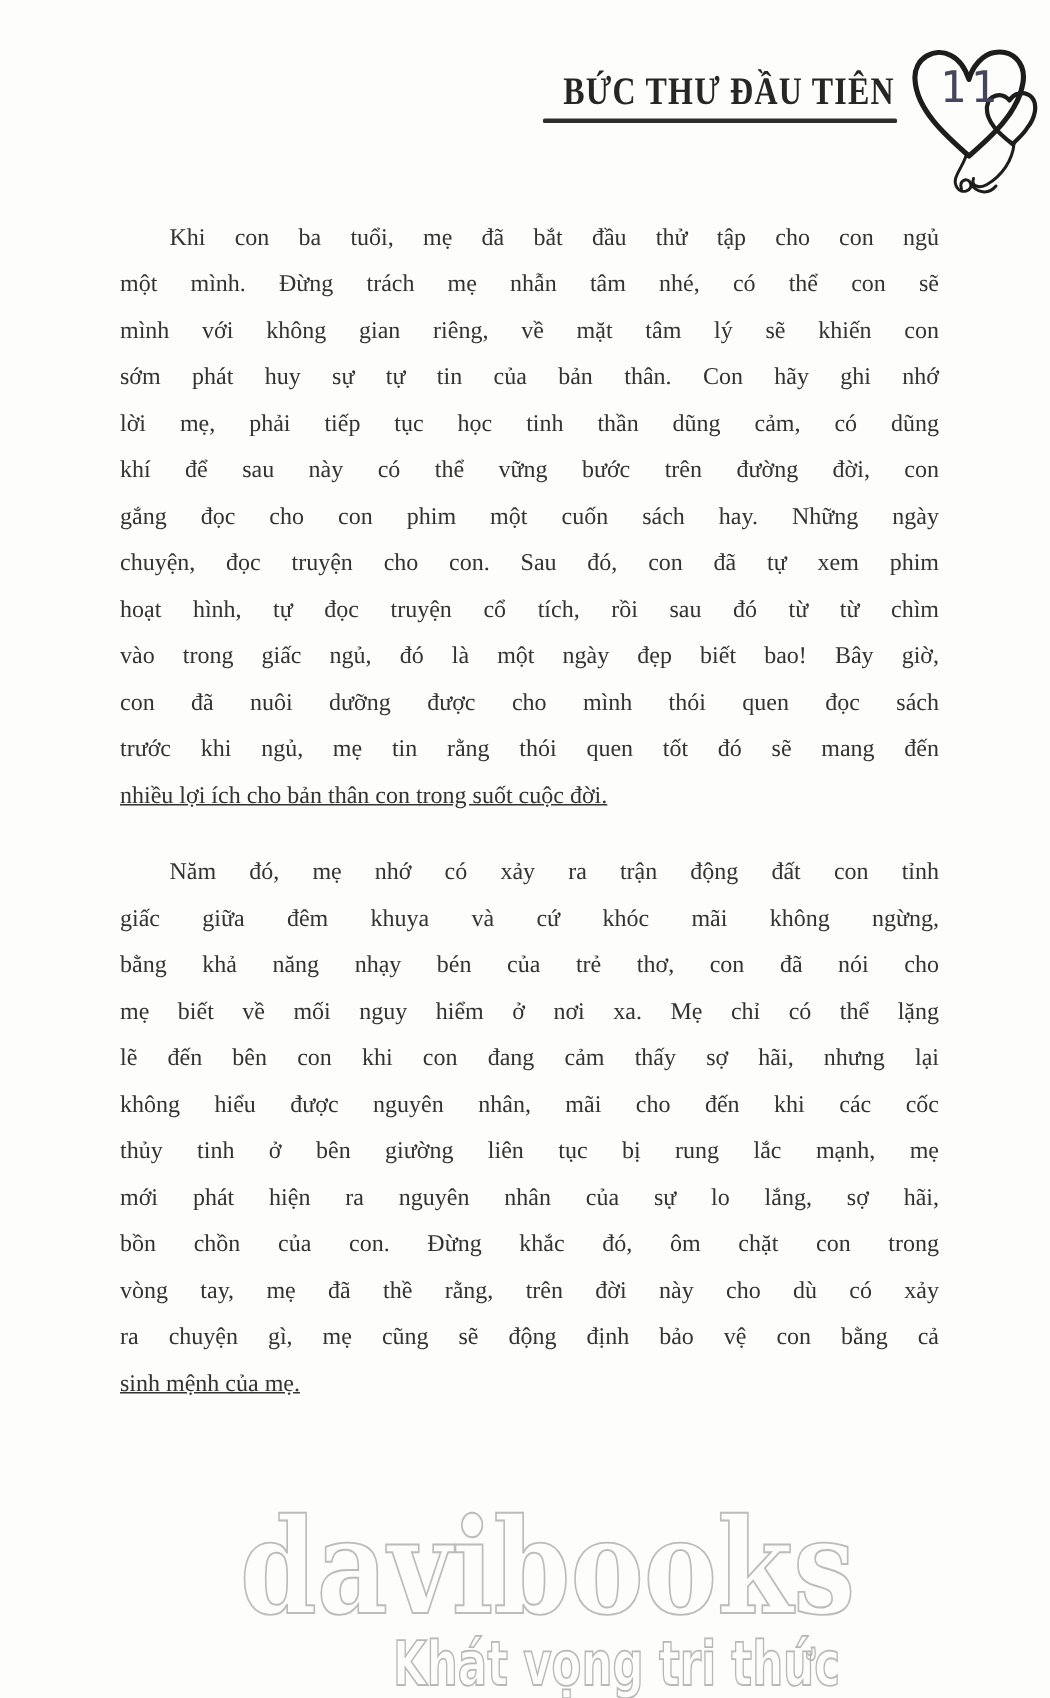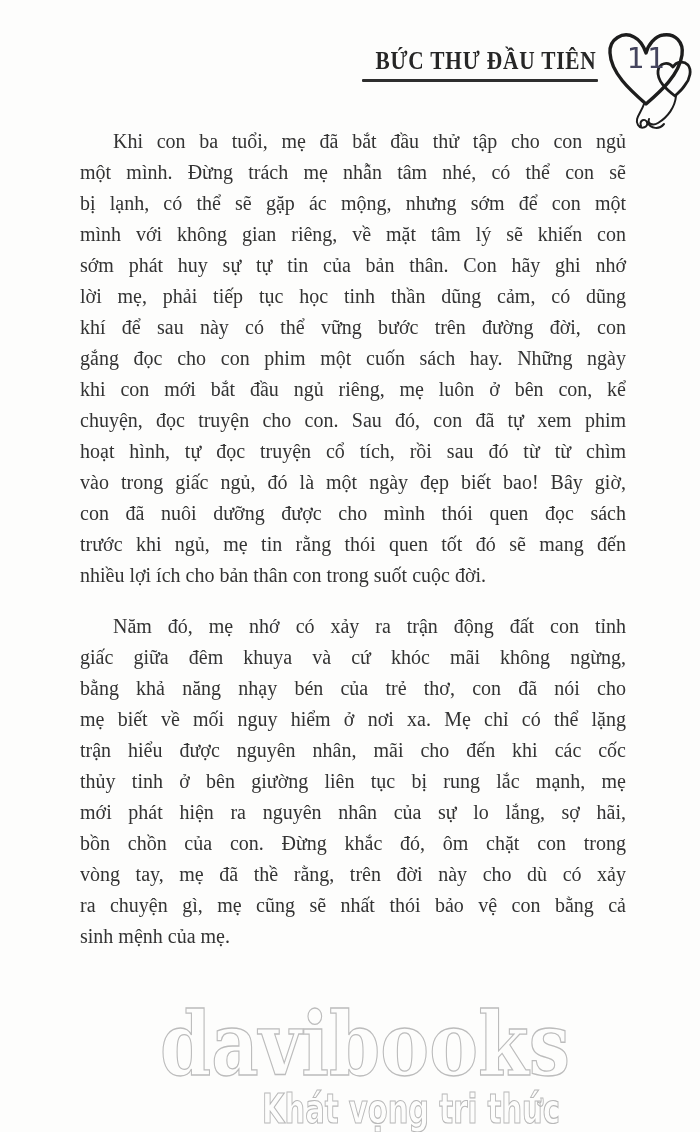--- a/index.html
+++ b/index.html
@@ -51,35 +51,35 @@
     left: 598px;
     top: 20px;
     width: 100px;
     height: 118px;
   }
 
   
   .body-text {
     position: absolute;
     left: 80px;
-    top: 126px;
+    top: 143px;
     width: 546px;
     color: var(--text);
-    font-size: 20px;
+    font-size: 16px;
     line-height: 31px;
   }
   .paragraph { margin-bottom: 20px; }
   .line {
     text-align: justify;
     text-align-last: justify;
     hyphens: none;
     overflow-wrap: normal;
   }
   .line.first { text-indent: 33px; }
-  .line.last { text-align-last: left; }
+  .line.last { text-align-last: left; text-decoration: underline; }
 
   
   .watermark {
     position: absolute;
     left: 0;
     top: 1000px;
     width: 700px;
     height: 132px;
     pointer-events: none;
   }
@@ -100,45 +100,44 @@
       <path stroke-width="2" d="M78,76 C77,87 70,97 60,103 C55,106 49,104 51,99"></path>
       <path stroke-width="2" d="M49,102 C53,109 61,110 66,104"></path>
     </g>
     <text x="49" y="48" text-anchor="middle" font-family="'DejaVu Sans Mono', monospace" font-size="29" letter-spacing="3" fill="#45455e">11</text>
   </svg>
 
   <main class="body-text" id="body-text">
       <div class="paragraph">
         <div class="line first">Khi con ba tuổi, mẹ đã bắt đầu thử tập cho con ngủ</div>
         <div class="line">một mình. Đừng trách mẹ nhẫn tâm nhé, có thể con sẽ</div>
-        <div class="line">bị lạnh, có thể sẽ gặp ác mộng, nhưng sớm để con một</div>
         <div class="line">mình với không gian riêng, về mặt tâm lý sẽ khiến con</div>
         <div class="line">sớm phát huy sự tự tin của bản thân. Con hãy ghi nhớ</div>
         <div class="line">lời mẹ, phải tiếp tục học tinh thần dũng cảm, có dũng</div>
         <div class="line">khí để sau này có thể vững bước trên đường đời, con</div>
         <div class="line">gắng đọc cho con phim một cuốn sách hay. Những ngày</div>
-        <div class="line">khi con mới bắt đầu ngủ riêng, mẹ luôn ở bên con, kể</div>
         <div class="line">chuyện, đọc truyện cho con. Sau đó, con đã tự xem phim</div>
         <div class="line">hoạt hình, tự đọc truyện cổ tích, rồi sau đó từ từ chìm</div>
         <div class="line">vào trong giấc ngủ, đó là một ngày đẹp biết bao! Bây giờ,</div>
         <div class="line">con đã nuôi dưỡng được cho mình thói quen đọc sách</div>
         <div class="line">trước khi ngủ, mẹ tin rằng thói quen tốt đó sẽ mang đến</div>
         <div class="line last">nhiều lợi ích cho bản thân con trong suốt cuộc đời.</div>
       </div>
       <div class="paragraph">
         <div class="line first">Năm đó, mẹ nhớ có xảy ra trận động đất con tỉnh</div>
         <div class="line">giấc giữa đêm khuya và cứ khóc mãi không ngừng,</div>
         <div class="line">bằng khả năng nhạy bén của trẻ thơ, con đã nói cho</div>
         <div class="line">mẹ biết về mối nguy hiểm ở nơi xa. Mẹ chỉ có thể lặng</div>
-        <div class="line">trận hiểu được nguyên nhân, mãi cho đến khi các cốc</div>
+        <div class="line">lẽ đến bên con khi con đang cảm thấy sợ hãi, nhưng lại</div>
+        <div class="line">không hiểu được nguyên nhân, mãi cho đến khi các cốc</div>
         <div class="line">thủy tinh ở bên giường liên tục bị rung lắc mạnh, mẹ</div>
         <div class="line">mới phát hiện ra nguyên nhân của sự lo lắng, sợ hãi,</div>
         <div class="line">bồn chồn của con. Đừng khắc đó, ôm chặt con trong</div>
         <div class="line">vòng tay, mẹ đã thề rằng, trên đời này cho dù có xảy</div>
-        <div class="line">ra chuyện gì, mẹ cũng sẽ nhất thói bảo vệ con bằng cả</div>
+        <div class="line">ra chuyện gì, mẹ cũng sẽ động định bảo vệ con bằng cả</div>
         <div class="line last">sinh mệnh của mẹ.</div>
       </div>
     </main>
 
   <svg class="watermark" viewBox="0 0 700 132">
     <text x="160" y="75" font-family="'DejaVu Serif', serif" font-weight="bold" font-size="88" fill="none" stroke="#bcbcbc" stroke-width="1.3" textLength="410" lengthAdjust="spacingAndGlyphs">davibooks</text>
     <text x="262" y="123" font-family="'DejaVu Sans', sans-serif" font-weight="bold" font-size="41" fill="none" stroke="#b8b8b8" stroke-width="1.2" textLength="298" lengthAdjust="spacingAndGlyphs">Khát vọng tri thức</text>
   </svg>
 
 </div>

